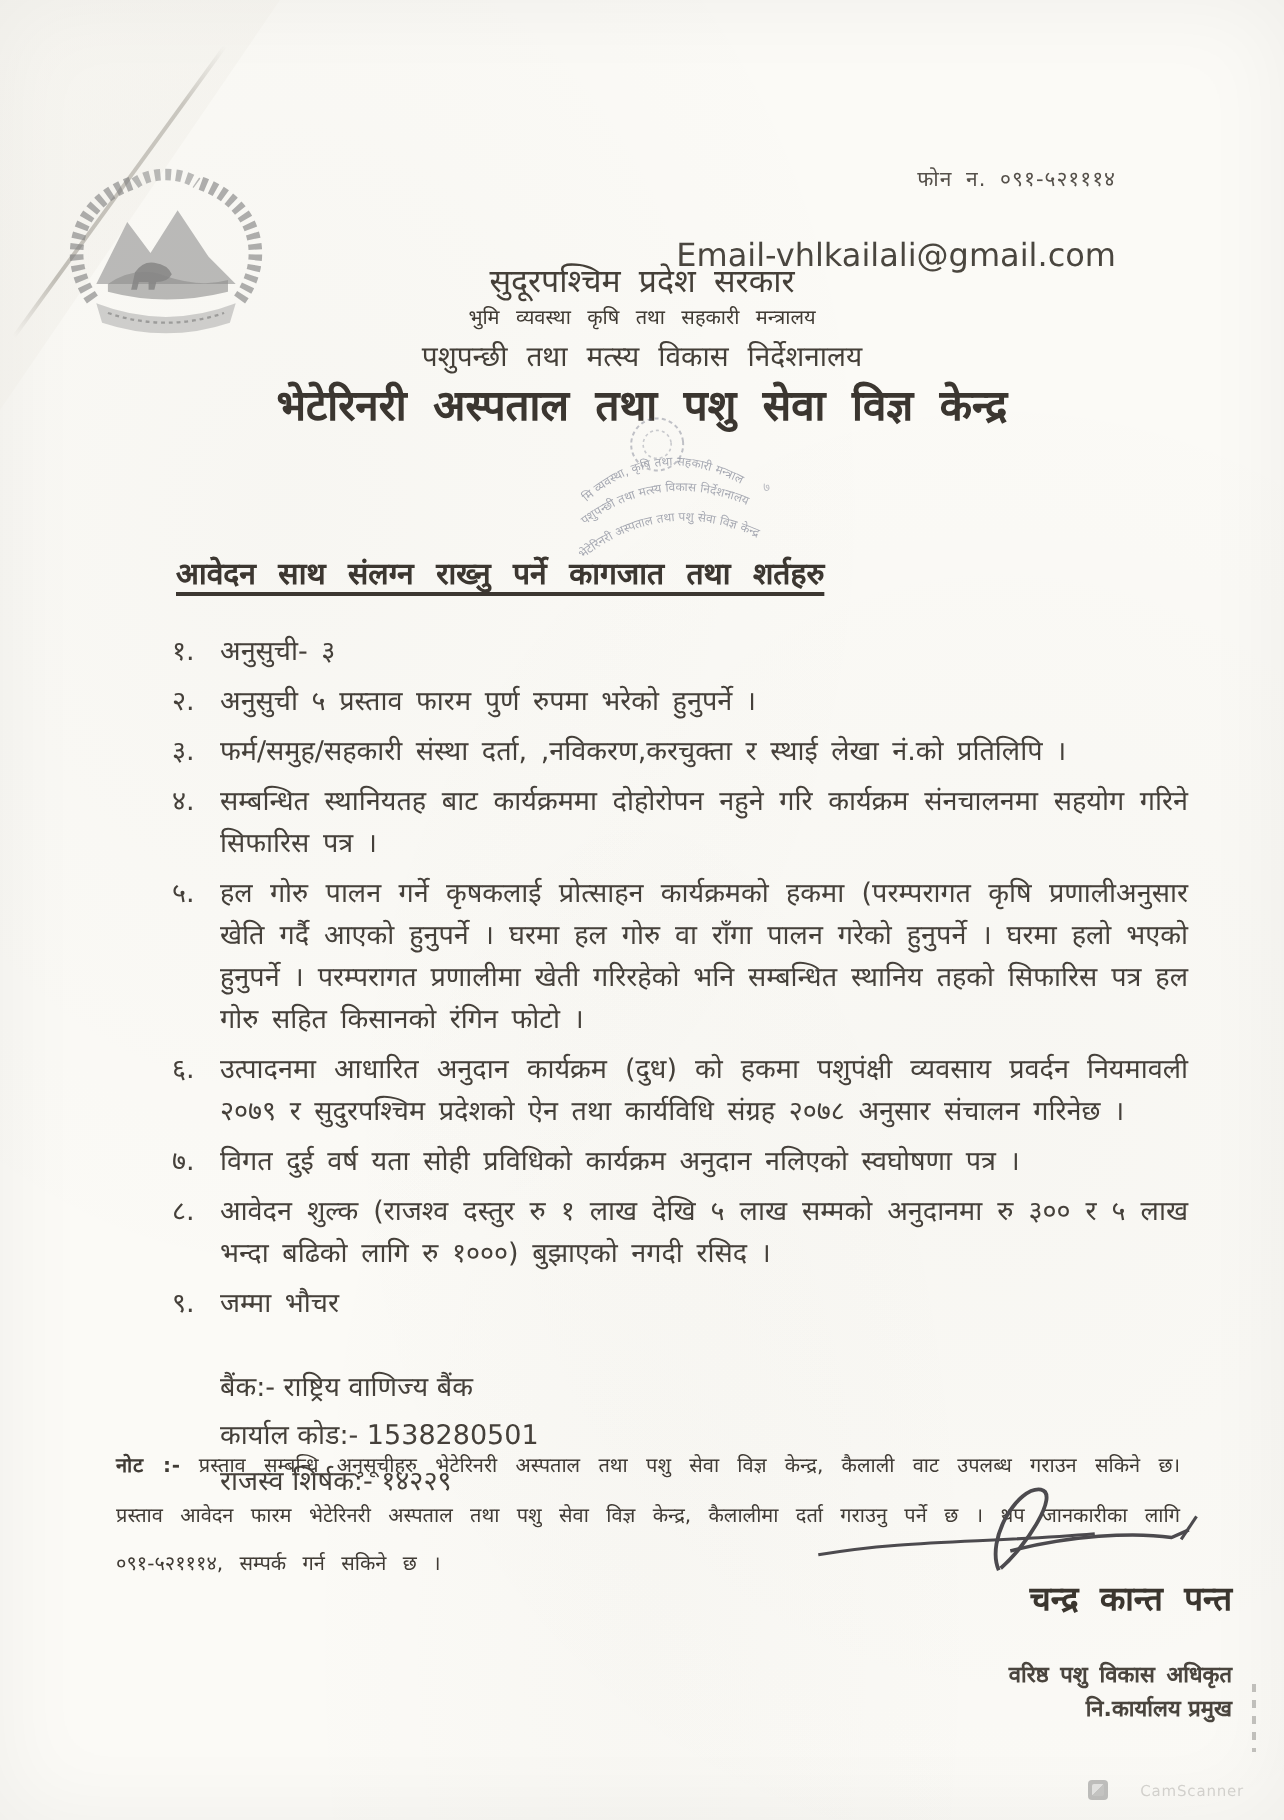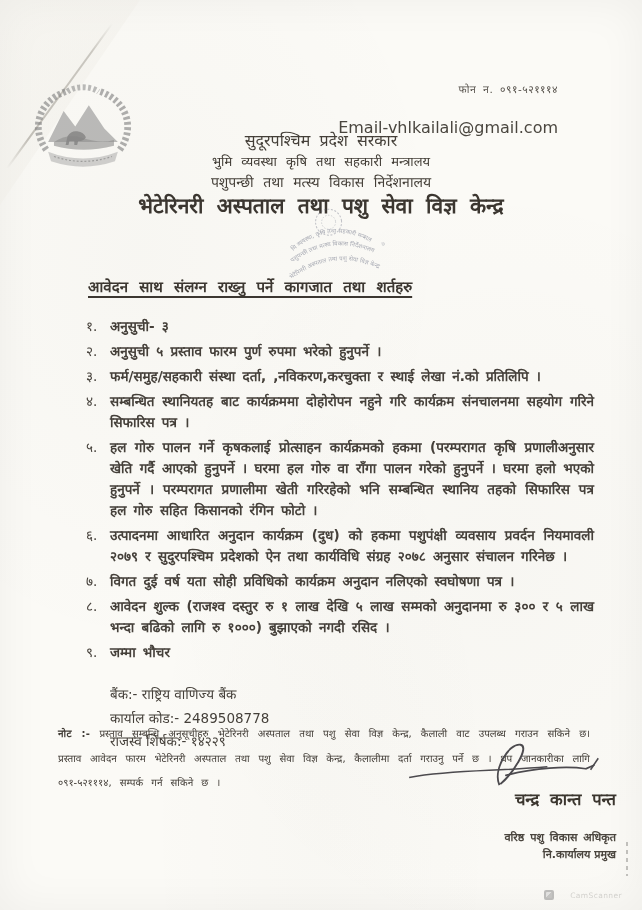--- a/index.html
+++ b/index.html
@@ -27,33 +27,33 @@
     position:absolute;left:6px;top:168px;width:180px;height:2px;
     background:linear-gradient(to right, rgba(110,104,92,0.0), rgba(110,104,92,0.38) 20%, rgba(110,104,92,0.32) 80%, rgba(110,104,92,0));
     transform:rotate(-54deg);transform-origin:left top;
   }
   .contact{position:absolute;top:82px;right:84px;text-align:right;}
   .phone{font-size:10.5px;letter-spacing:.5px;color:#55504a;word-spacing:3px;}
   .email{font-size:16px;color:#4a463f;margin-top:22px;text-align:center;}
   .emblem{position:absolute;left:24px;top:80px;width:118px;height:92px;opacity:.82;}
   .header{position:absolute;left:0;right:0;top:133px;text-align:center;line-height:1;}
   .h-gov{font-size:16px;word-spacing:4px;color:#443f38;}
-  .h-min{font-size:13px;word-spacing:5px;margin-top:6px;color:#403b34;}
+  .h-min{font-size:10px;word-spacing:5px;margin-top:6px;color:#403b34;}
   .h-dir{font-size:14px;word-spacing:5px;margin-top:7px;color:#443f38;}
   .h-office{font-size:21px;font-weight:600;word-spacing:6px;margin-top:7px;color:#3b3630;}
   .stamp{position:absolute;left:270px;top:190px;width:124px;height:120px;opacity:.62;transform:rotate(-7deg);}
   .heading{
     position:absolute;left:88px;top:276px;
     font-size:15px;font-weight:bold;word-spacing:6px;color:#3c3731;
     text-decoration:underline;text-underline-offset:4px;text-decoration-thickness:1.5px;
   }
   .list{position:absolute;left:86px;top:316px;width:508px;font-size:13.5px;line-height:21px;}
   .li{display:flex;margin-bottom:4px;}
   .li .num{flex:0 0 24px;}
-  .li .txt{flex:1;text-align:justify;word-spacing:2.5px;font-weight:bold;}
+  .li .txt{flex:1;text-align:justify;word-spacing:2.5px;}
   .li:last-of-type .txt{text-align:left;}
   .bank{margin-left:24px;margin-top:20px;line-height:23.5px;}
   .note{
     position:absolute;left:58px;top:722px;width:532px;
     font-size:10px;line-height:24.5px;text-align:justify;word-spacing:5px;color:#403b35;
   }
   .note b{font-weight:bold;letter-spacing:.3px;}
   .sig{position:absolute;right:26px;top:739px;width:240px;text-align:right;}
   .sig-scribble{width:215px;height:48px;}
   .sig-name{font-size:16.5px;font-weight:bold;color:#3b362f;word-spacing:5px;margin-top:-4px;}
@@ -153,21 +153,21 @@
       <span class="num">८.</span>
       <div class="txt">आवेदन शुल्क (राजश्व दस्तुर रु १ लाख देखि ५ लाख सम्मको अनुदानमा रु ३०० र ५ लाख भन्दा बढिको लागि रु १०००) बुझाएको नगदी रसिद ।</div>
     </div>
     <div class="li">
       <span class="num">९.</span>
       <div class="txt">जम्मा भौचर</div>
     </div>
 
     <div class="bank">
       <div>बैंक:- राष्ट्रिय वाणिज्य बैंक</div>
-      <div>कार्याल कोड:- 2489508778</div>
+      <div>कार्याल कोड:- 1538280501</div>
       <div>राजस्व शिर्षक:- १४२२९</div>
     </div>
   </div>
 
   <div class="note">
     <b>नोट :-</b>
     <span>प्रस्ताव सम्बन्धि अनुसूचीहरु भेटेरिनरी अस्पताल तथा पशु सेवा विज्ञ केन्द्र, कैलाली वाट उपलब्ध गराउन सकिने छ। प्रस्ताव आवेदन फारम भेटेरिनरी अस्पताल तथा पशु सेवा विज्ञ केन्द्र, कैलालीमा दर्ता गराउनु पर्ने छ । थप जानकारीका लागि ०९१-५२१११४, सम्पर्क गर्न सकिने छ ।</span>
   </div>
 
   <div class="sig">

